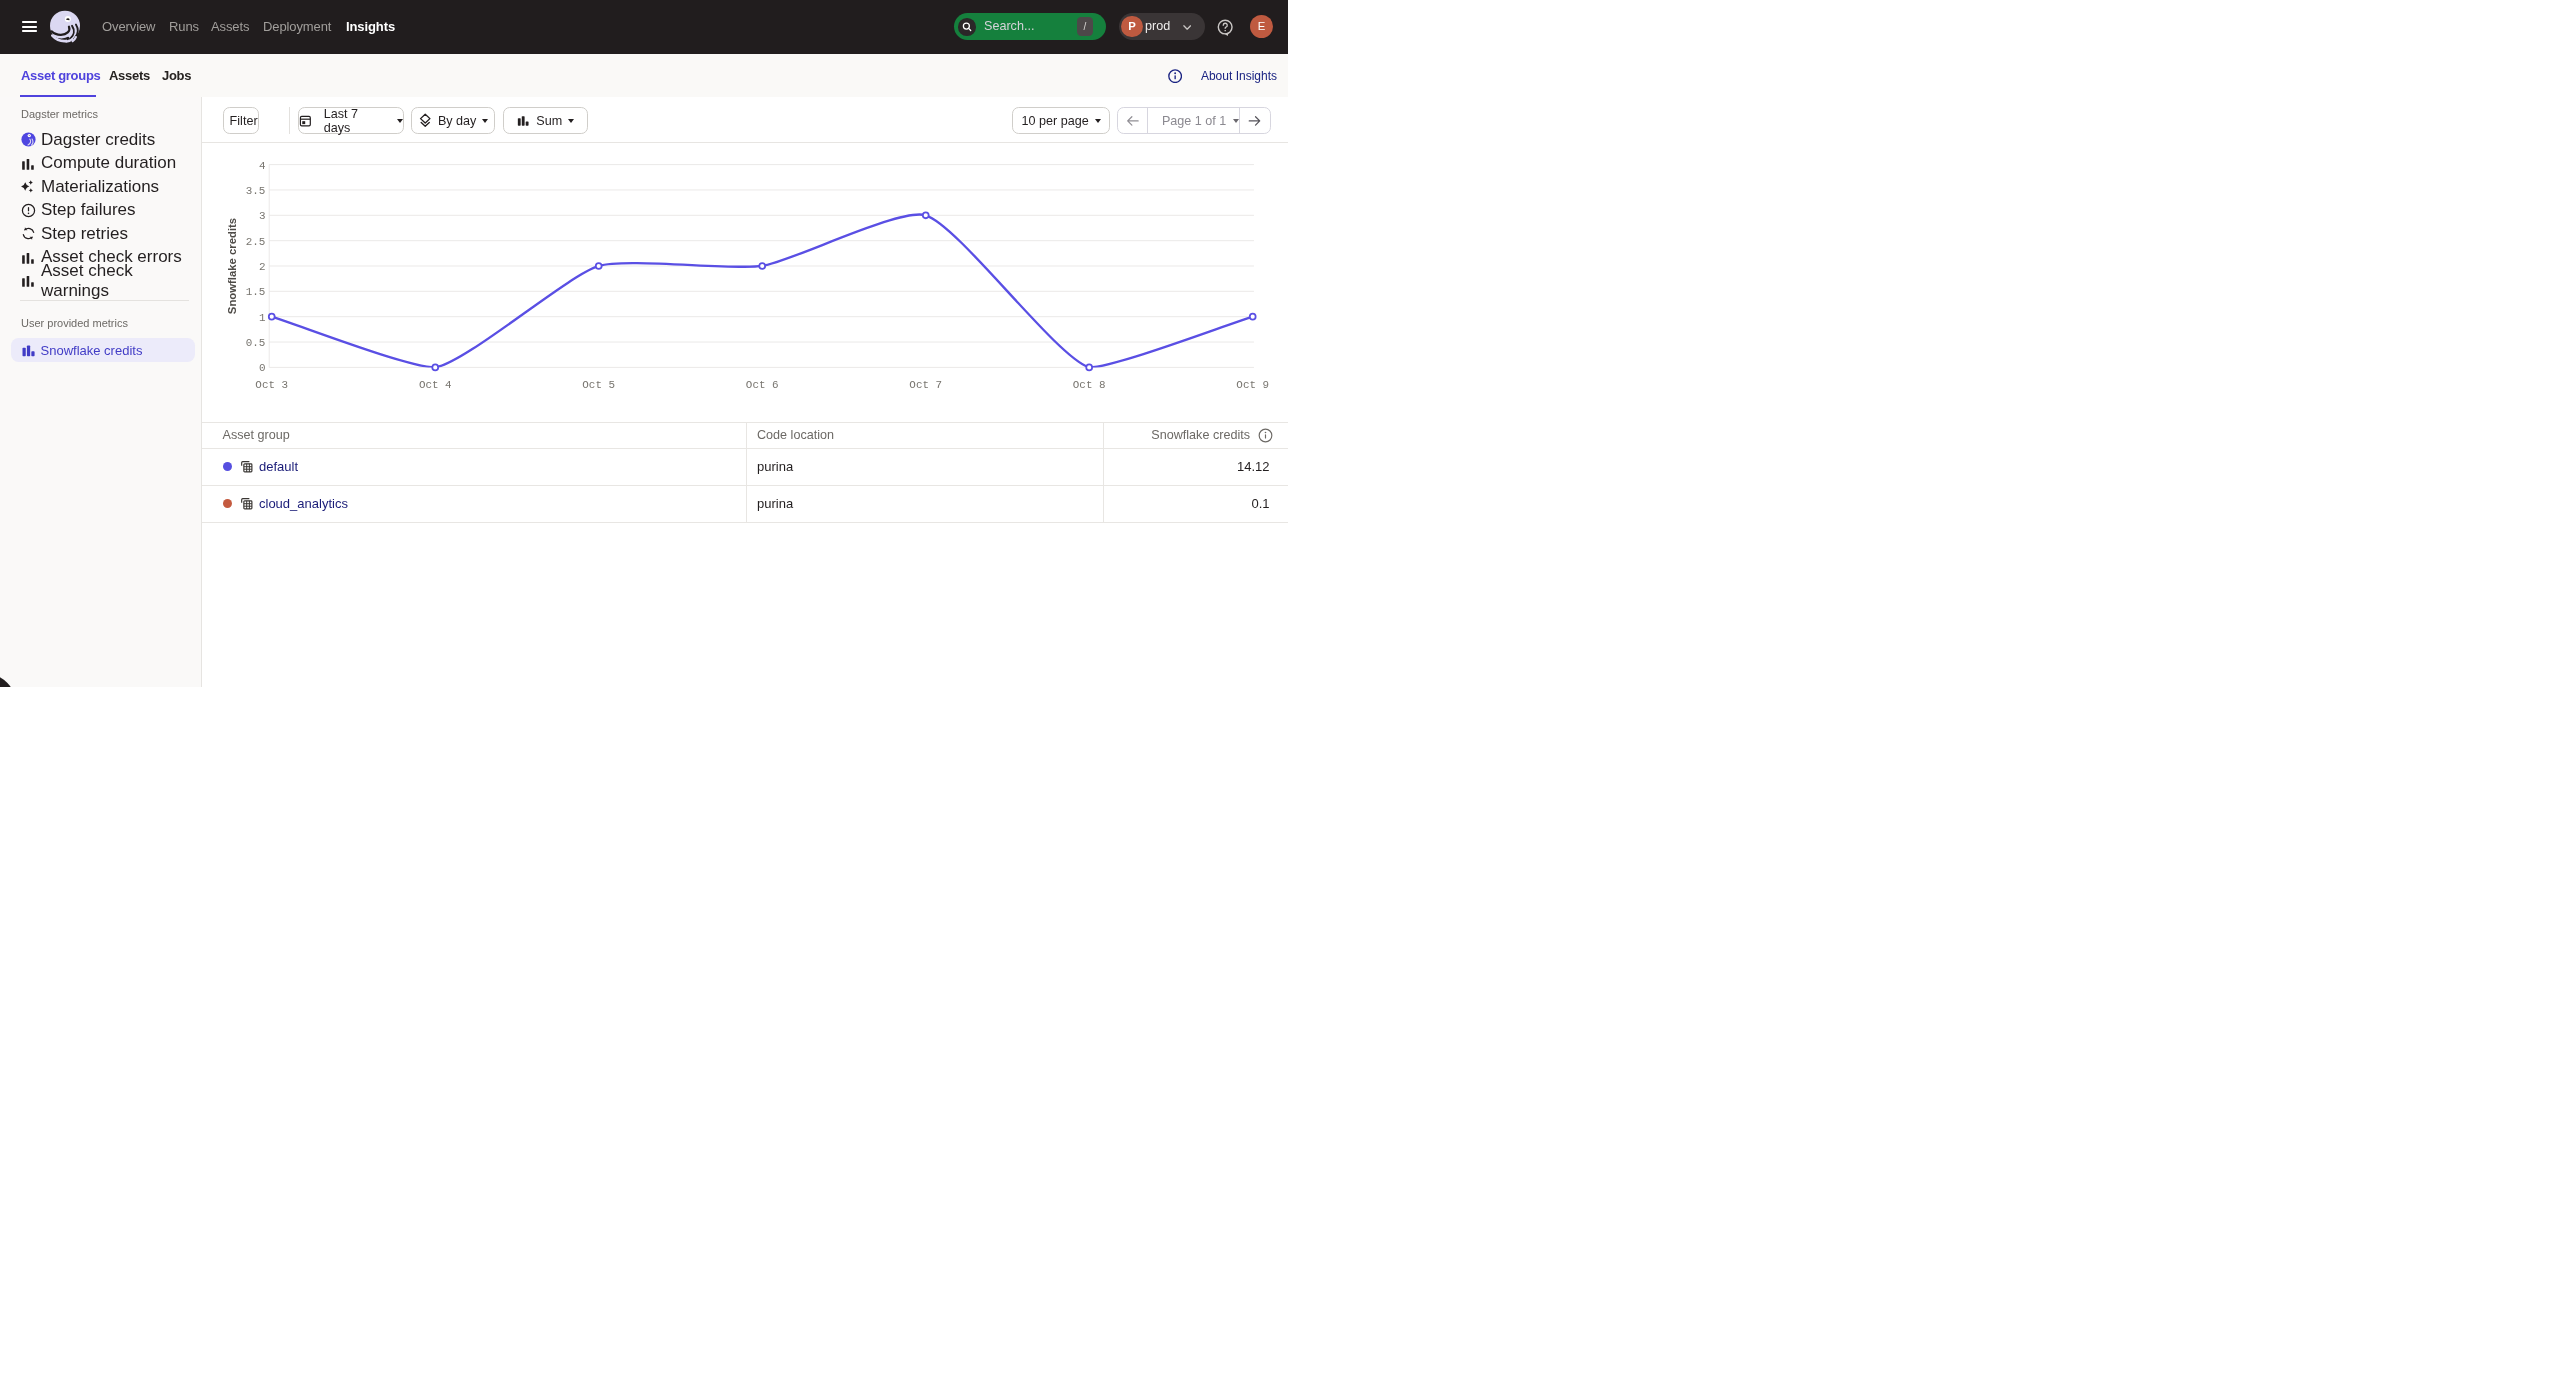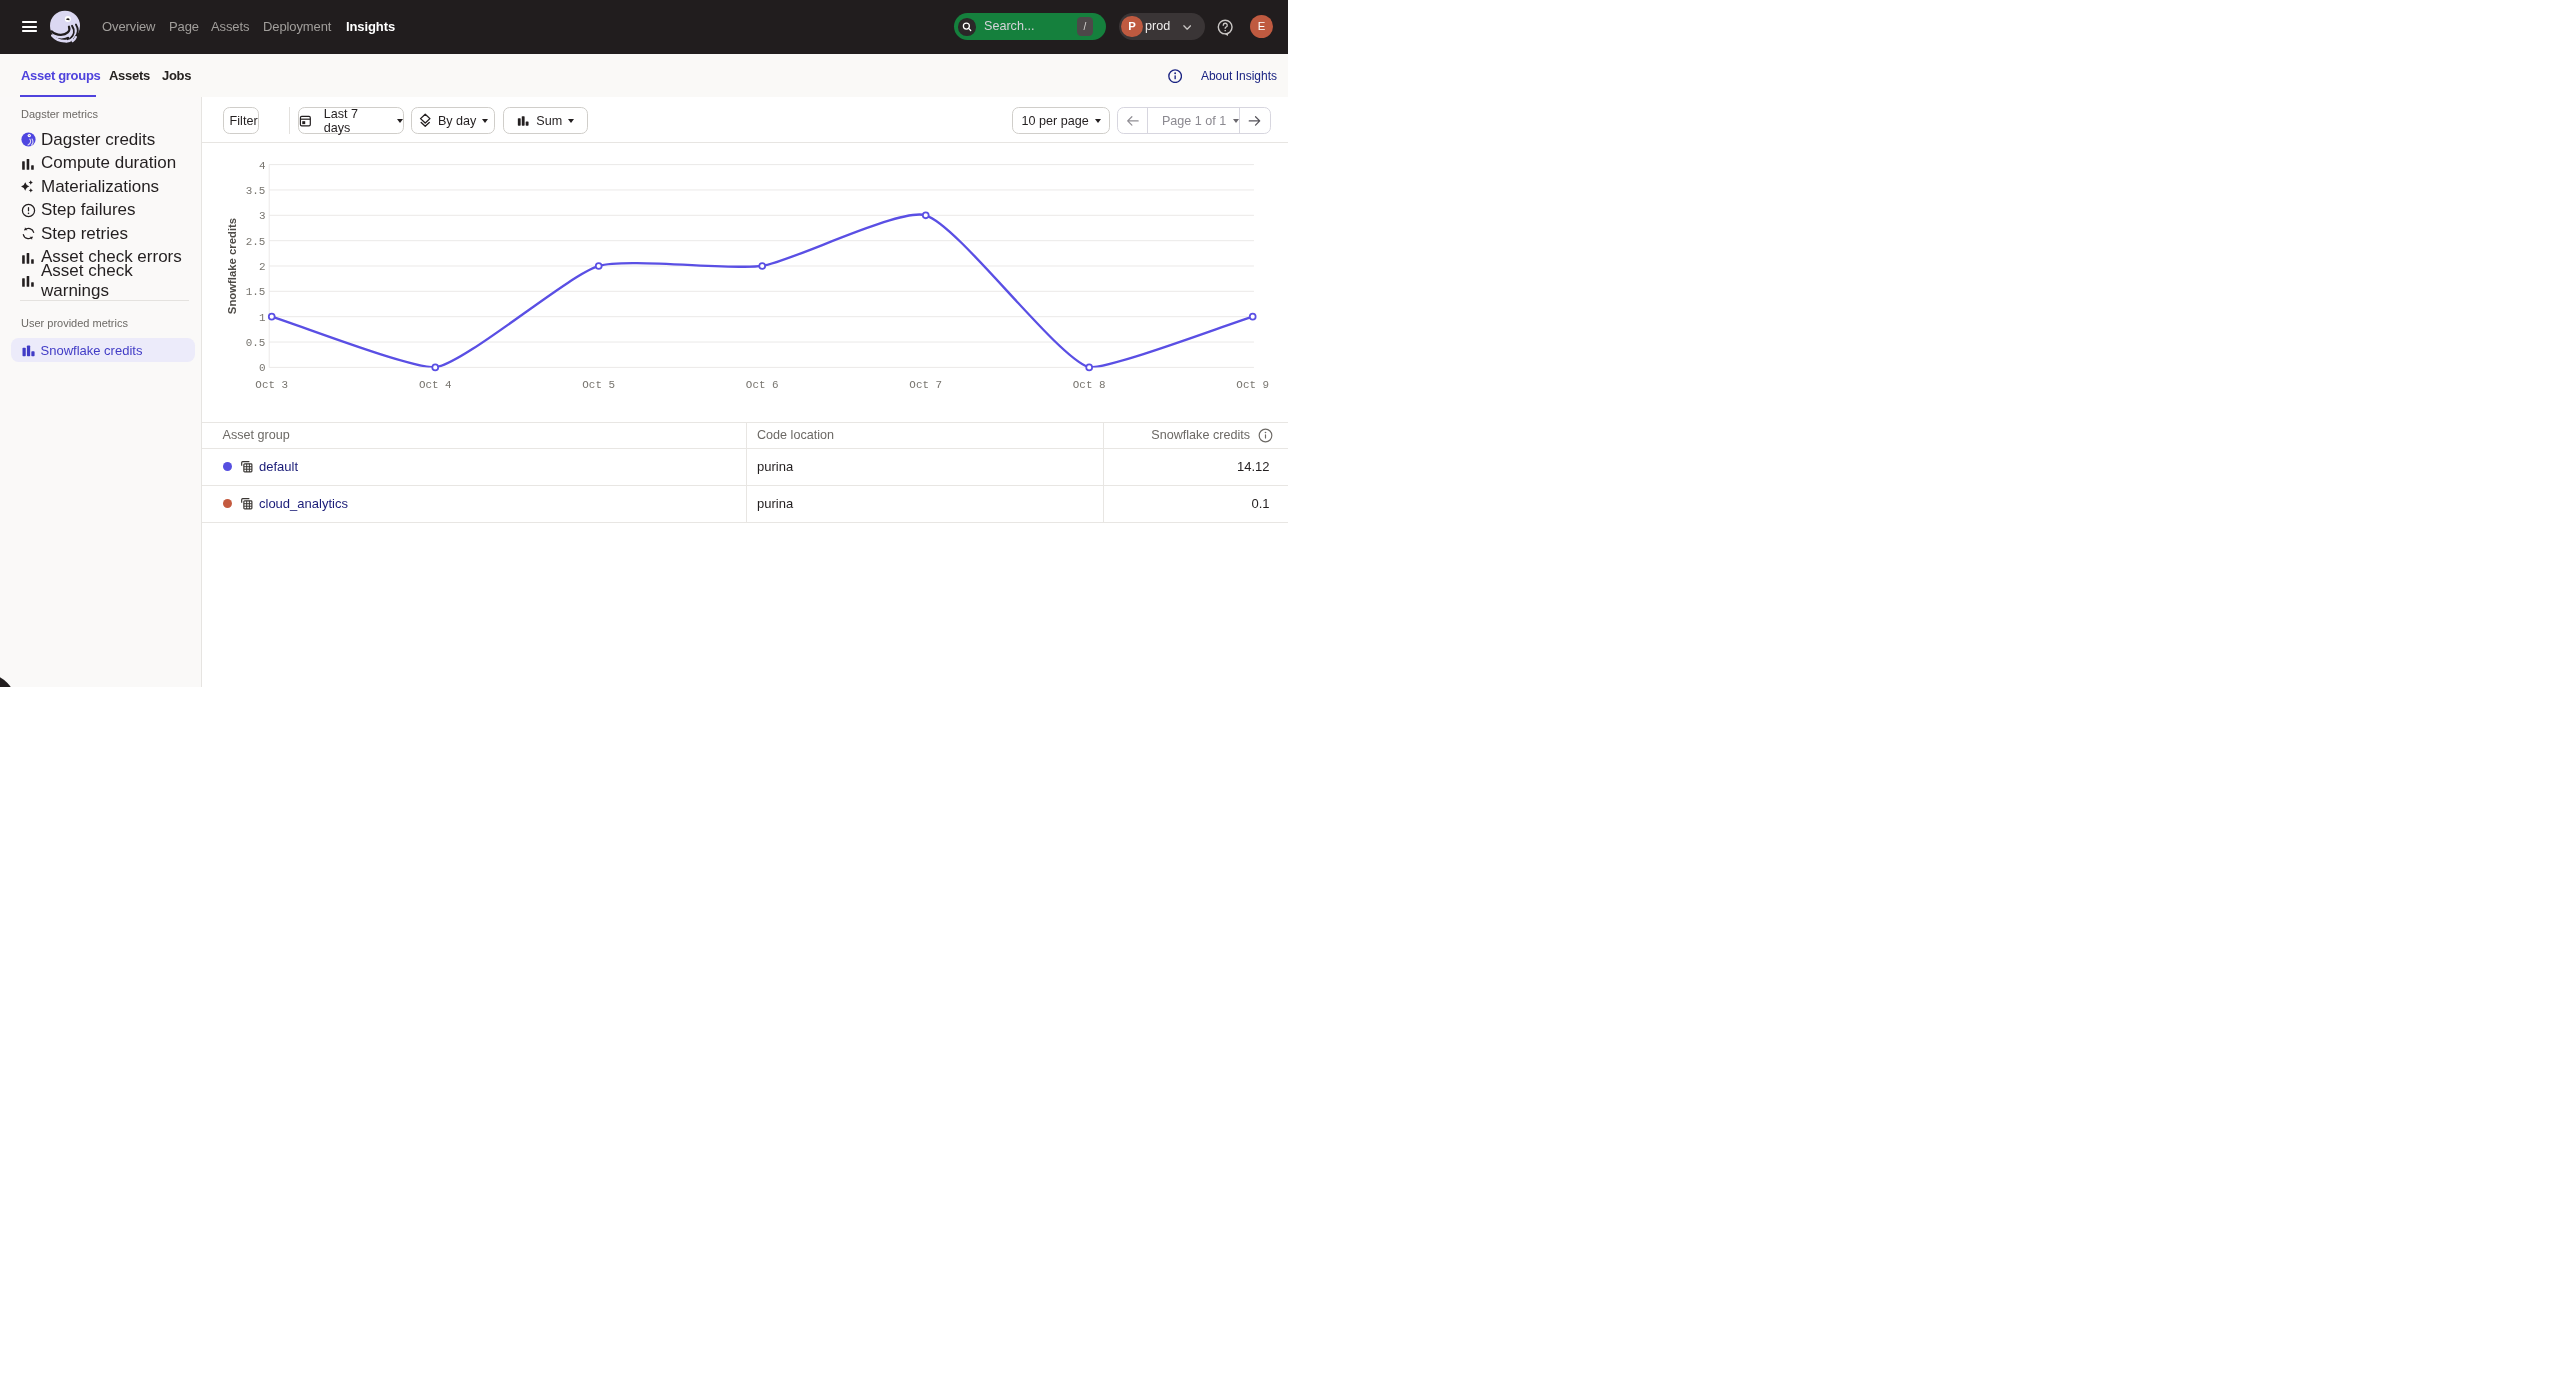--- a/index.html
+++ b/index.html
@@ -81,21 +81,21 @@
     <path d="M26.2,16.5 C29.6,21.5 28.8,27.5 23.8,31.9" fill="none" stroke="#211D1E" stroke-width="2.3" stroke-linecap="round"></path>
     <path d="M30.8,14.8 C33.7,19.5 33.5,25.5 30,30" fill="none" stroke="#211D1E" stroke-width="2.2" stroke-linecap="round"></path>
     <path d="M2.8,28 C7,32.6 13,34.9 19,34.4" fill="none" stroke="#DBD8F2" stroke-width="3.2" stroke-linecap="round"></path>
     <path d="M19.3,35.2 C22.3,35 24.8,33.9 26.6,32.1" fill="none" stroke="#DBD8F2" stroke-width="2.8" stroke-linecap="round"></path>
     <path d="M26.9,34.5 C28.6,33.4 29.9,31.8 30.7,29.8" fill="none" stroke="#DBD8F2" stroke-width="2.6" stroke-linecap="round"></path>
     <circle cx="21.2" cy="8.4" r="3.6" fill="#FFFFFF"></circle>
     <path d="M19.2,9.3 a2,1.8 0 0 1 4,-0.3 l-0.2,0.8 z" fill="#211D1E"></path>
   </svg>
   <div class="topnav">
     <span class="nl" style="left:102px;">Overview</span>
-      <span class="nl" style="left:169px;">Page</span>
+      <span class="nl" style="left:169px;">Runs</span>
       <span class="nl" style="left:211px;">Assets</span>
       <span class="nl" style="left:263px;">Deployment</span>
       <span class="nl active" style="left:346px;">Insights</span>
   </div>
   <div class="search">
     <div class="sicon">
       <svg width="18" height="18" viewBox="0 0 21.5 21.5">
           <circle cx="10" cy="9.6" r="3.6" fill="none" stroke="#fff" stroke-width="1.5"></circle>
           <line x1="12.7" y1="12.4" x2="15.2" y2="15" stroke="#fff" stroke-width="1.5" stroke-linecap="round"></line>
         </svg>

